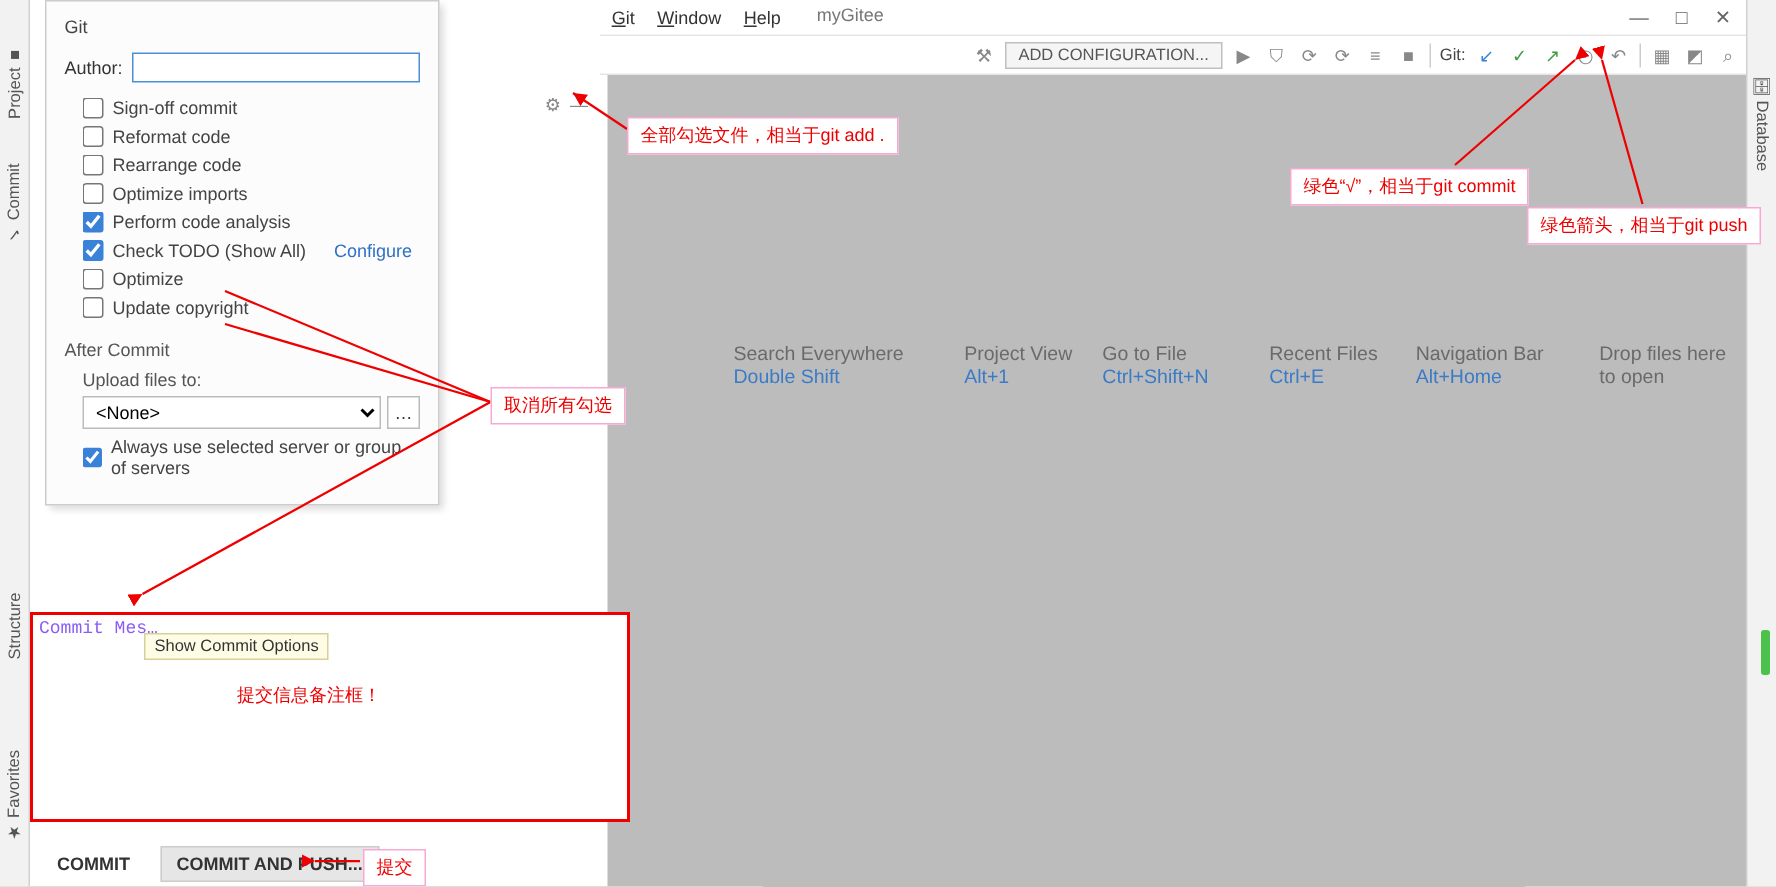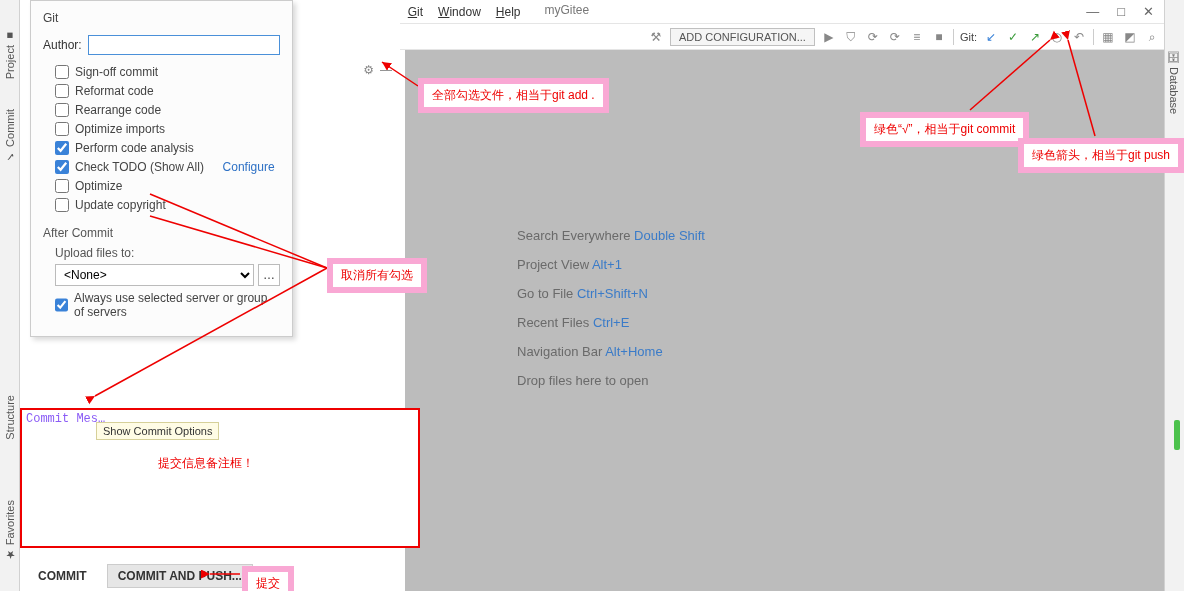--- a/index.html
+++ b/index.html
@@ -51,26 +51,26 @@
 .msg-area .msg-hint { position: absolute; left: 4px; top: 2px; font-family: "Courier New", monospace; font-size: 12px; color: #8b5cf6; }
 .msg-area .tooltip-box { position: absolute; left: 74px; top: 12px; background: #fffce5; border: 1px solid #d6d099; padding: 2px 6px; font-size: 11px; }
 
 .btn-row { position: absolute; left: 0; top: 560px; width: 400px; display: flex; align-items: center; gap: 10px; padding: 4px 8px; }
 .btn-row .btn { padding: 4px 10px; font-size: 12px; font-weight: bold; cursor: pointer; }
 .btn-row .btn.primary { background: #fff; border: none; }
 .btn-row .btn.push { background: #e6e6e6; border: 1px solid #ccc; }
 
 
 .editor-bg { position: absolute; left: 405px; top: 50px; right: 20px; bottom: 0; background: #bcbcbc; }
-.welcome-list { position: absolute; left: 112px; top: 178px; display: flex; flex-direction: column; gap: 14px; font-size: 13px; color: #6a6a6a; }
+.welcome-list { position: absolute; left: 84px; top: 178px; display: flex; flex-direction: row; gap: 14px; font-size: 13px; color: #6a6a6a; }
 .welcome-list .shortcut { color: #3a7bc8; }
 .welcome-list .row { cursor: default; }
 
 
-.ann-box { position: absolute; border: 6px solid #f9a8d4; background: #fff; padding: 3px 8px; font-size: 12px; color: #e00; white-space: nowrap; z-index: 30; }
+.ann-box { position: absolute; border: 1px solid #f9a8d4; background: #fff; padding: 3px 8px; font-size: 12px; color: #e00; white-space: nowrap; z-index: 30; }
 svg.ann-svg { position: absolute; left: 0; top: 0; width: 1184px; height: 591px; pointer-events: none; z-index: 25; }
 
 .green-scroll-ind { position: absolute; right: 4px; top: 420px; width: 6px; height: 30px; background: #4cc24c; border-radius: 2px; }
 </style>
 </head>
 <body>
 
 <div class="side-tabs-left">
   <div class="vtab"><span>Project</span> ■</div>
   <div class="vtab">✓ <span>Commit</span></div>

